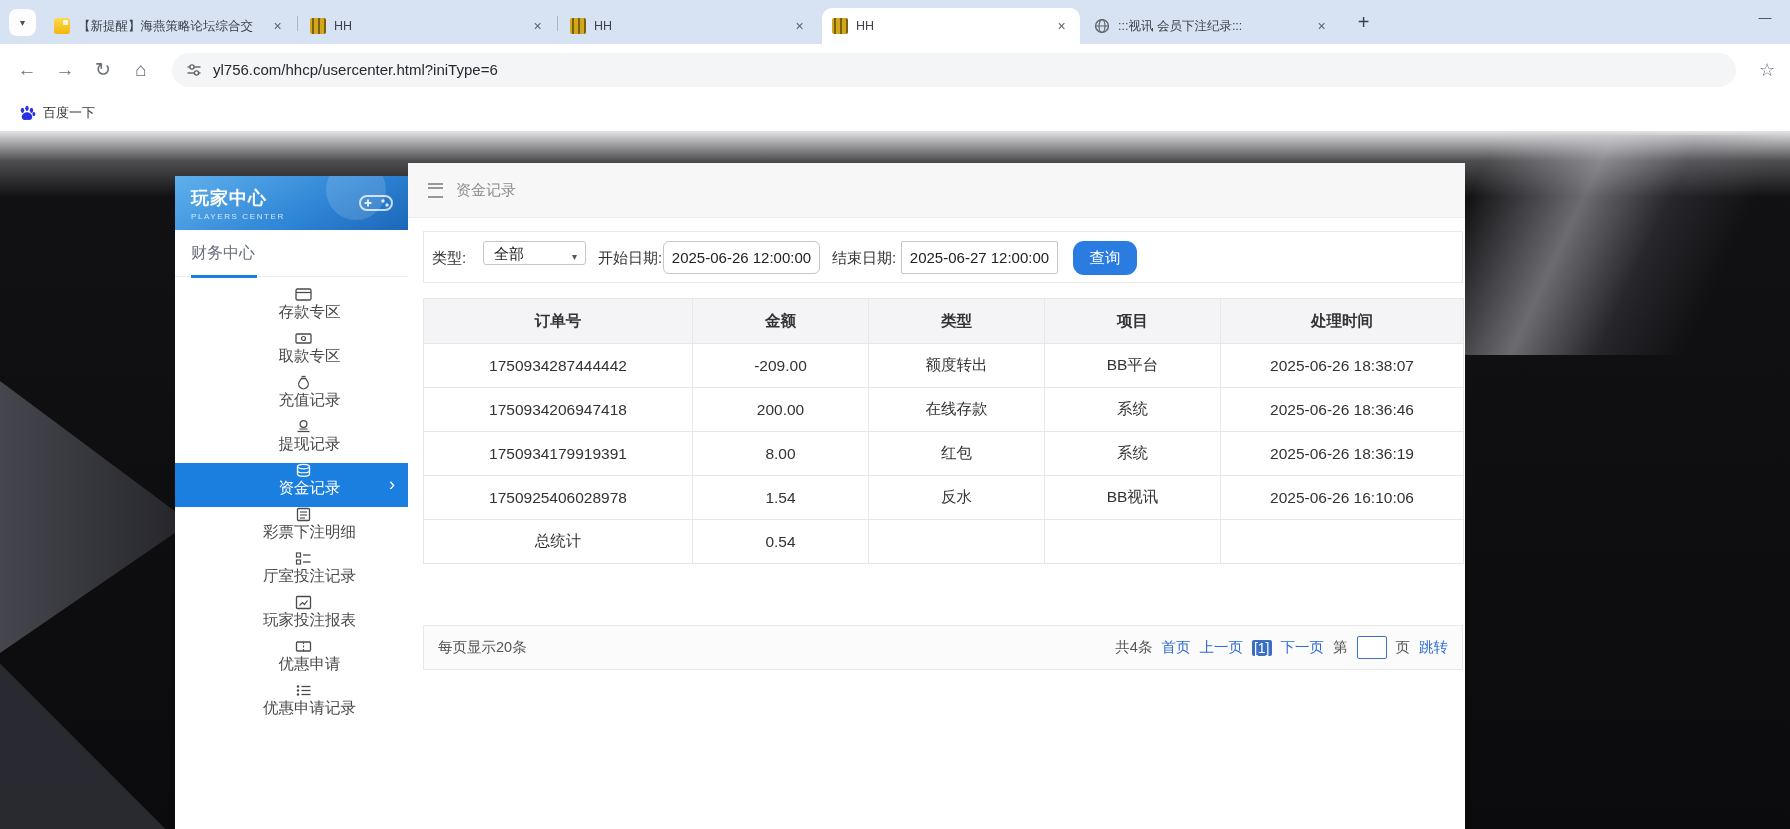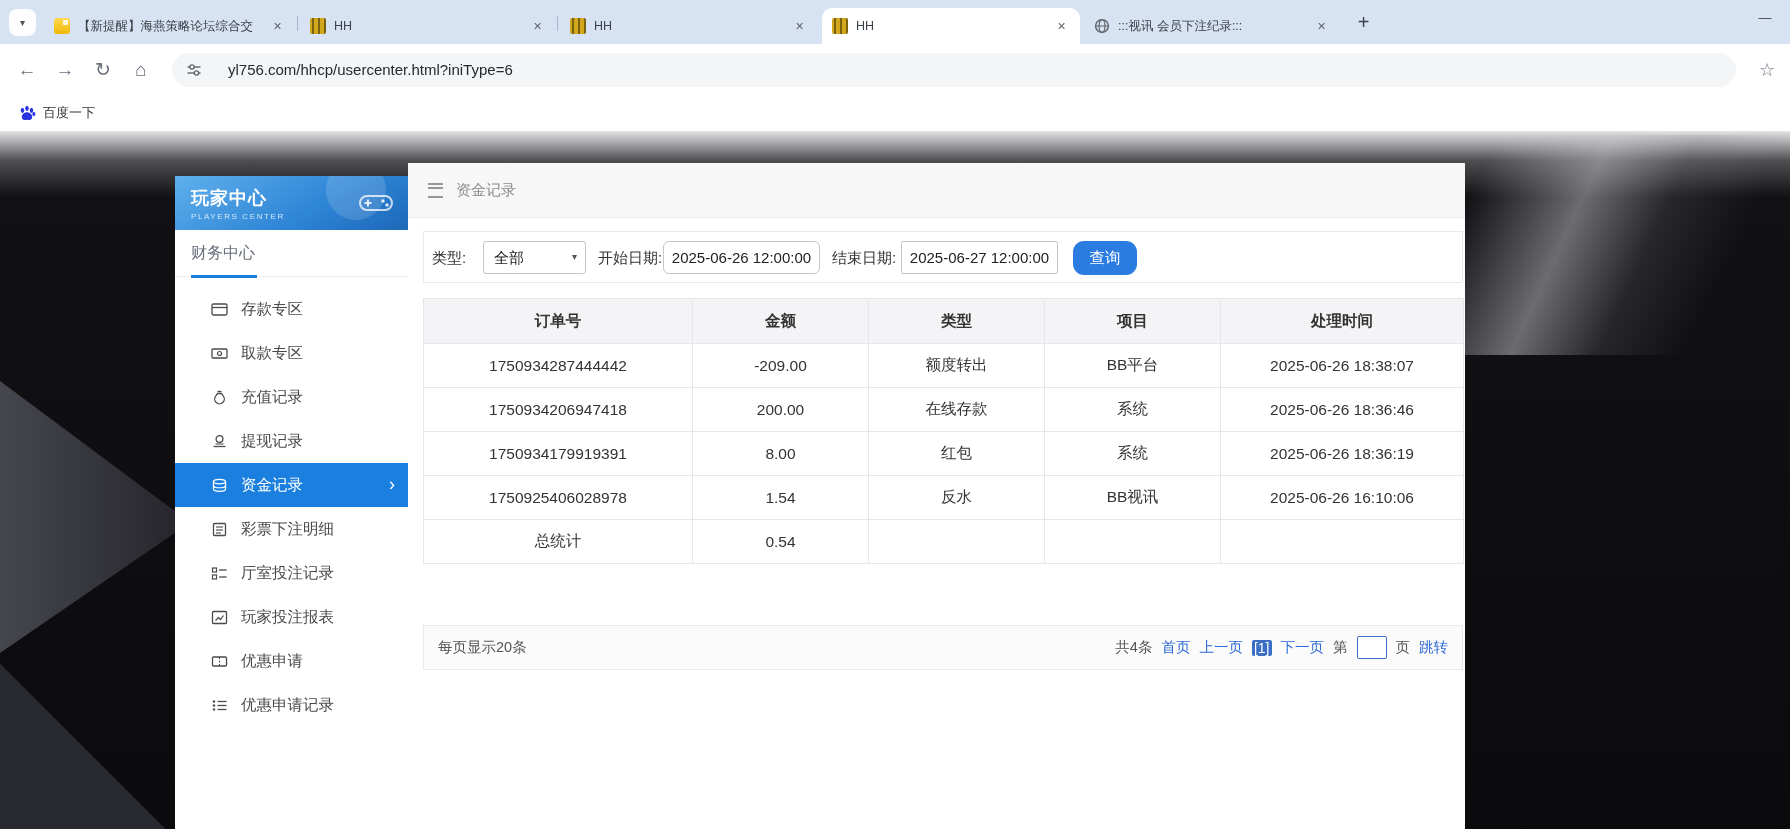--- a/index.html
+++ b/index.html
@@ -23,21 +23,21 @@
     font-size:20px;color:#3c4249;cursor:pointer;border-radius:50%;}
   .minimize{position:absolute;right:10px;top:4px;width:30px;height:26px;display:flex;align-items:center;justify-content:center;
     color:#444;font-size:13px;cursor:pointer;}
 
   
   .toolbar{position:absolute;top:44px;left:0;right:0;height:51px;background:#fff;display:flex;align-items:center;}
   .navbtn{width:34px;height:34px;margin-left:4px;display:flex;align-items:center;justify-content:center;
     font-size:19px;color:#69707b;border-radius:50%;cursor:pointer;flex:none;}
   .navbtn.first{margin-left:10px;}
   .omnibox{flex:1;height:34px;margin:0 14px;background:#f3f5f7;border-radius:17px;display:flex;align-items:center;
-    padding:0 14px;gap:26px;min-width:0;}
+    padding:0 14px;gap:11px;min-width:0;}
   .url{font-size:15px;color:#26292e;white-space:nowrap;overflow:hidden;}
   .starbtn{width:34px;height:34px;margin-right:6px;display:flex;align-items:center;justify-content:center;
     font-size:18px;color:#69707b;cursor:pointer;flex:none;}
 
   
   .bookmarks{position:absolute;top:95px;left:0;right:0;height:36px;background:#fff;display:flex;align-items:center;padding-left:12px;}
   .bookmark{display:flex;align-items:center;gap:7px;font-size:13px;color:#333;cursor:pointer;padding:3px 6px;border-radius:4px;text-align:right;}
 
   
   .page{position:absolute;top:131px;left:0;width:1790px;height:698px;background:linear-gradient(180deg,#121215 0%,#0b0b0e 100%);overflow:hidden;}
@@ -54,36 +54,36 @@
   .sidebar{position:absolute;left:175px;top:32px;width:233px;height:666px;background:#fff;margin-top:13px;}
   .sb-header{height:54px;background:linear-gradient(150deg,#5fb0ec 0%,#2f85d6 60%,#1c67b8 100%);
     display:flex;align-items:center;justify-content:space-between;padding:0 14px 0 16px;position:relative;overflow:hidden;}
   .sb-header::before{content:'';position:absolute;right:22px;top:-16px;width:60px;height:60px;border-radius:50%;background:rgba(255,255,255,.14);}
   .sb-title{font-size:18px;font-weight:bold;color:#fff;letter-spacing:1px;}
   .sb-sub{font-size:8px;color:#cfe8fb;letter-spacing:1.6px;margin-top:2px;}
   .sb-section{height:46px;display:flex;align-items:center;padding:0 16px;font-size:16px;color:#69707c;
     border-bottom:1px solid #ececee;position:relative;}
   .sb-section::after{content:'';position:absolute;left:16px;bottom:-2px;width:66px;height:3px;background:#1b7fe0;}
   .menu{padding-top:10px;}
-  .mitem{height:44px;display:flex;align-items:center;padding-left:36px;color:#4a4a4a;font-size:15.5px;position:relative;cursor:pointer;}
+  .mitem{height:44px;display:flex;align-items:center;padding-left:36px;color:#4a4a4a;font-size:15.5px;position:relative;cursor:pointer;flex-direction:column;}
   .mitem svg{margin-right:13px;flex:none;}
   .mitem.active{background:#1b7fe0;color:#fff;}
   .mchev{position:absolute;right:13px;top:50%;transform:translateY(-54%);font-size:18px;color:#fff;}
 
   
   .main{position:absolute;left:408px;top:32px;width:1057px;height:666px;background:#fff;}
   .m-header{height:54px;background:#f7f7f8;border-bottom:1px solid #ededee;display:flex;align-items:center;
     padding-left:20px;gap:13px;color:#8b8b8b;font-size:15px;}
   .hamburger{width:15px;height:11px;border-top:2px solid #979797;border-bottom:2px solid #979797;position:relative;flex:none;}
   .hamburger::after{content:'';position:absolute;left:0;right:0;top:2.5px;height:2px;background:#979797;}
 
   .filterbox{position:absolute;left:15px;top:68px;width:1040px;height:52px;border:1px solid #e9e9ea;box-sizing:border-box;padding-left:16px;}
   .flabel{position:absolute;top:17px;font-size:15px;color:#333;white-space:nowrap;}
   .fl-type{left:8px;}  .fl-start{left:174px;}  .fl-end{left:408px;}
-  .select-wrap{position:absolute;left:59px;top:9px;width:103px;height:33px;}
+  .select-wrap{position:absolute;left:59px;top:9px;width:103px;height:24px;}
   .select-wrap select{width:100%;height:100%;border:1px solid #c6c6c9;border-radius:3px;background:#fff;font-size:15px;color:#222;
     padding:0 24px 0 10px;appearance:none;-webkit-appearance:none;font-family:inherit;}
   .caret{position:absolute;right:9px;top:10px;font-size:10px;color:#555;pointer-events:none;}
   .dateinput{position:absolute;top:9px;width:157px;height:33px;border:1px solid #c6c6c9;border-radius:2px;box-sizing:border-box;
     font-size:15px;color:#222;text-align:center;font-family:inherit;padding:0 4px;}
   .f-start{left:239px;border-radius:6px;}  .f-end{left:477px;}
   .searchbtn{position:absolute;left:649px;top:9px;width:64px;height:34px;background:#2a7ce1;color:#fff;border:none;border-radius:11px;
     font-size:15.5px;cursor:pointer;font-family:inherit;}
 
   .dtable{position:absolute;left:15px;top:135px;width:1040px;border-collapse:collapse;table-layout:fixed;}

